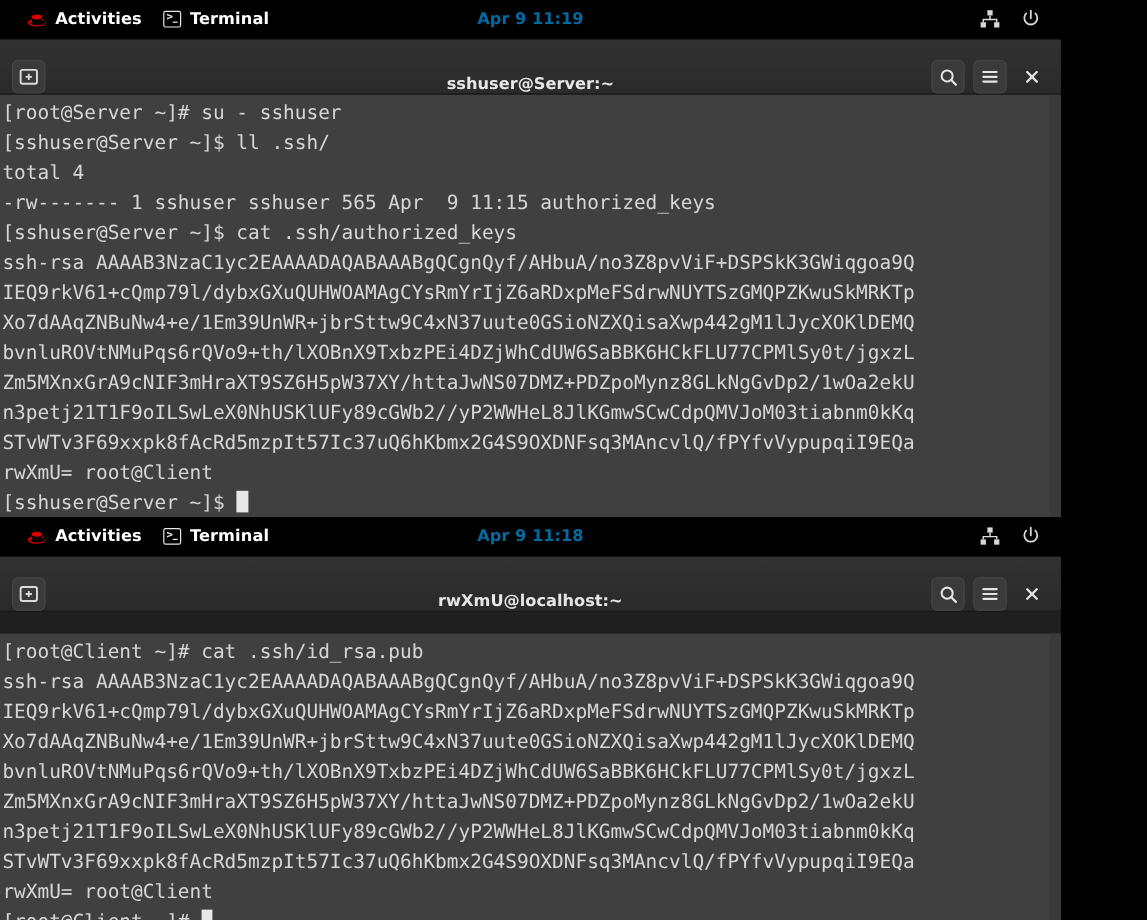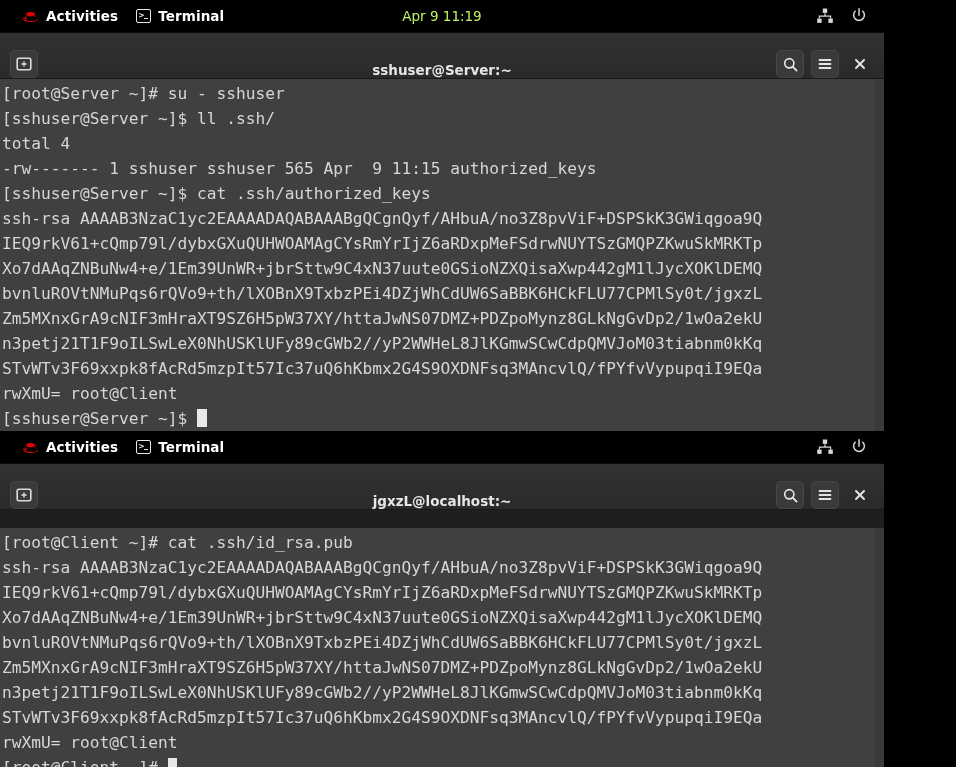--- a/index.html
+++ b/index.html
@@ -81,22 +81,22 @@
     bottom: 3px;
     width: 4px;
     height: 1.5px;
     background: #e8e8e8;
   }
   .tb-clock {
     position: absolute;
     left: 0; right: 0;
     text-align: center;
     font-size: 13.5px;
-    font-weight: normal;
-    color: #bef264;
+    font-weight: bold;
+    color: #0369a1;
     pointer-events: none;
   }
   .tb-right {
     margin-left: auto;
     display: flex;
     align-items: center;
     gap: 16px;
     padding-right: 16px;
   }
   .ico-net, .ico-power {
@@ -295,20 +295,21 @@
               <path d="M12.2 6.9c.7 0 1.6-.1 1.6.7 0 .2 0 .4-.1.6l-.2.6-1.3-1.9z" fill="#e00000"></path>
             </svg>
           </span>
           <span>Activities</span>
         </div>
         <div class="tb-item">
           <span class="term-ico"></span>
           <span>Terminal</span>
         </div>
       </div>
+      <div class="tb-clock">Apr 9  11:18</div>
       <div class="tb-right">
         <span>
           <svg class="ico-net" viewBox="0 0 18 18">
             <rect x="6.8" y="1.5" width="4.4" height="4.4" fill="#d8d8d8"></rect>
             <rect x="1.2" y="11.5" width="4.4" height="4.4" fill="#d8d8d8"></rect>
             <rect x="12.4" y="11.5" width="4.4" height="4.4" fill="#d8d8d8"></rect>
             <path d="M9 6.2v3M3.4 11.3v-2.1h11.2v2.1" stroke="#d8d8d8" stroke-width="1.2" fill="none"></path>
           </svg>
         </span>
         <span>
@@ -322,21 +323,21 @@
 
     <div class="window">
       <div class="titlebar">
         <div class="tbtn">
           <svg width="18" height="16" viewBox="0 0 18 16">
             <rect x="2.2" y="2.2" width="13.6" height="11.6" rx="1.6" stroke="#dcdcdc" stroke-width="1.6" fill="none"></rect>
             <line x1="9" y1="5.4" x2="9" y2="10.6" stroke="#dcdcdc" stroke-width="1.5"></line>
             <line x1="6.4" y1="8" x2="11.6" y2="8" stroke="#dcdcdc" stroke-width="1.5"></line>
           </svg>
         </div>
-        <div class="title-text">jgxzL@localhost:~</div>
+        <div class="title-text">rwXmU@localhost:~</div>
         <div class="tb-actions">
           <div class="tbtn">
             <svg width="17" height="17" viewBox="0 0 17 17">
               <circle cx="7.3" cy="7.3" r="4.6" stroke="#e4e4e4" stroke-width="1.7" fill="none"></circle>
               <line x1="10.7" y1="10.7" x2="14.6" y2="14.6" stroke="#e4e4e4" stroke-width="1.9" stroke-linecap="round"></line>
             </svg>
           </div>
           <div class="tbtn">
             <svg width="16" height="14" viewBox="0 0 16 14">
               <line x1="2.5" y1="3" x2="13.5" y2="3" stroke="#e4e4e4" stroke-width="1.8" stroke-linecap="round"></line>

